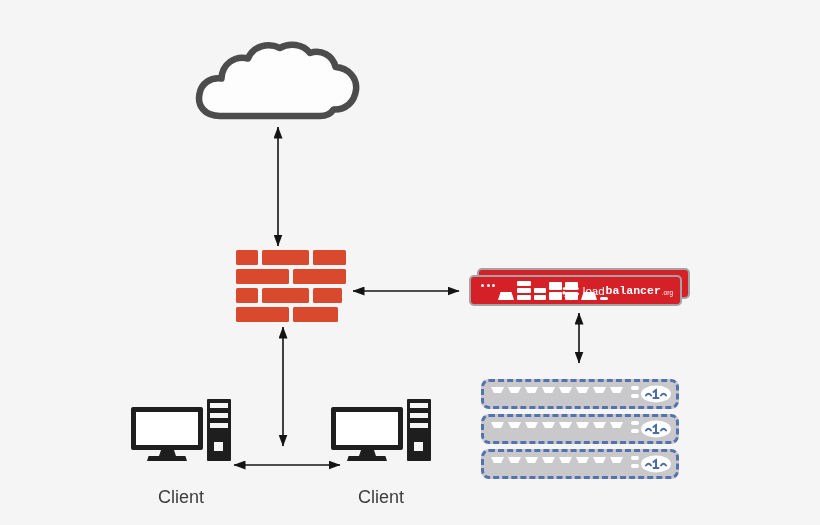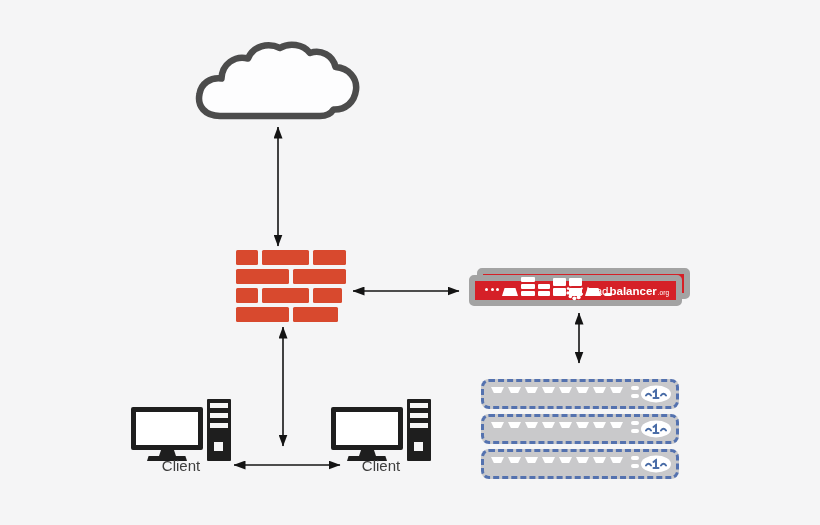--- a/index.html
+++ b/index.html
@@ -21,35 +21,35 @@
   .internet-label{position:absolute;left:192px;top:84px;width:172px;text-align:center;
     font-size:20px;color:#2e2e2e;letter-spacing:.5px;}
 
   
   .firewall{position:absolute;left:236px;top:250px;width:110px;display:flex;flex-direction:column;gap:4px;}
   .fw-row{display:flex;gap:4px;height:15px;}
   .brick{background:var(--brick-red,#d8492e);border-radius:1.5px;height:15px;}
 
   
   .lb-unit{position:absolute;background:var(--appliance-red,#d52027);
-    border:6px solid #a3a3a3;border-radius:5px;width:213px;height:31px;}
+    border:2px solid #a3a3a3;border-radius:5px;width:213px;height:31px;}
   .lb-back{left:477px;top:268px;}
   .lb-front{left:469px;top:275px;}
   .lb-dots{position:absolute;left:10px;top:7px;display:flex;gap:2.5px;}
   .lb-dots i{width:3px;height:3px;border-radius:50%;background:#fff;}
   .lb-eq{position:absolute;left:27px;bottom:4px;display:flex;align-items:flex-end;gap:3px;}
   .trapdn{width:16px;height:8px;background:#fff;clip-path:polygon(16% 0,84% 0,100% 100%,0 100%);}
   .col{display:flex;flex-direction:column;gap:2px;}
   .blk{background:#fff;border-radius:1px;}
   .b14{width:14px;height:5px;} .b12{width:12px;height:5px;} .b13{width:13px;height:8px;}
   .dash{width:8px;height:3px;background:#fff;border-radius:1.5px;}
   .lb-logo{position:absolute;right:7px;top:50%;transform:translateY(-50%);
     display:flex;align-items:center;gap:1px;color:#fff;}
   .logo-load{font-size:11.5px;font-weight:400;}
-  .logo-balancer{font-size:11.5px;font-weight:700;}
+  .logo-balancer{font-size:11.5px;font-weight:700;font-family:Liberation Mono, monospace;}
   .logo-tld{font-size:6.5px;margin-top:4px;}
   .spinner-dot{fill:#fff;}
 
   
   .server{position:absolute;left:481px;width:198px;height:30px;
     background:var(--server-grey,#c9c9cb);
     border:3px dashed var(--server-border-blue,#5472af);border-radius:8px;}
   .srv-1{top:379px;} .srv-2{top:414px;} .srv-3{top:449px;}
   .vents{position:absolute;left:7px;top:5px;display:flex;gap:4px;}
   .vent{width:13px;height:6px;background:#fff;clip-path:polygon(0 0,100% 0,78% 100%,22% 100%);}
@@ -67,22 +67,22 @@
     border:5px solid var(--client-black,#1e1e1e);border-radius:2px;}
   .neck{position:absolute;left:28px;top:51px;width:17px;height:6px;
     background:var(--client-black,#1e1e1e);clip-path:polygon(12% 0,88% 0,100% 100%,0 100%);}
   .mbase{position:absolute;left:16px;top:57px;width:40px;height:5px;
     background:var(--client-black,#1e1e1e);clip-path:polygon(4% 0,96% 0,100% 100%,0 100%);}
   .tower{position:absolute;left:76px;top:0;width:24px;height:62px;
     background:var(--client-black,#1e1e1e);border-radius:1px;}
   .slot{position:absolute;left:3px;width:18px;height:5px;background:#f5f5f6;}
   .s1{top:4px;} .s2{top:14px;} .s3{top:24px;}
   .pwr{position:absolute;left:7px;top:43px;width:9px;height:9px;background:#f5f5f6;}
-  .client-label{position:absolute;left:0;top:58px;width:100px;text-align:center;
-    font-size:15px;color:var(--label-grey,#3e3e3e);}
+  .client-label{position:absolute;left:0;top:88px;width:100px;text-align:center;
+    font-size:18px;color:var(--label-grey,#3e3e3e);}
 </style>
 </head>
 <body>
 
 <div class="canvas">
 
   <svg id="connectors">
     <defs>
       <marker id="ah" viewBox="0 0 12 9" refX="11.5" refY="4.5" markerWidth="12" markerHeight="9" markerUnits="userSpaceOnUse" orient="auto-start-reverse">
         <path d="M0,0 L12,4.5 L0,9 Z"></path>

